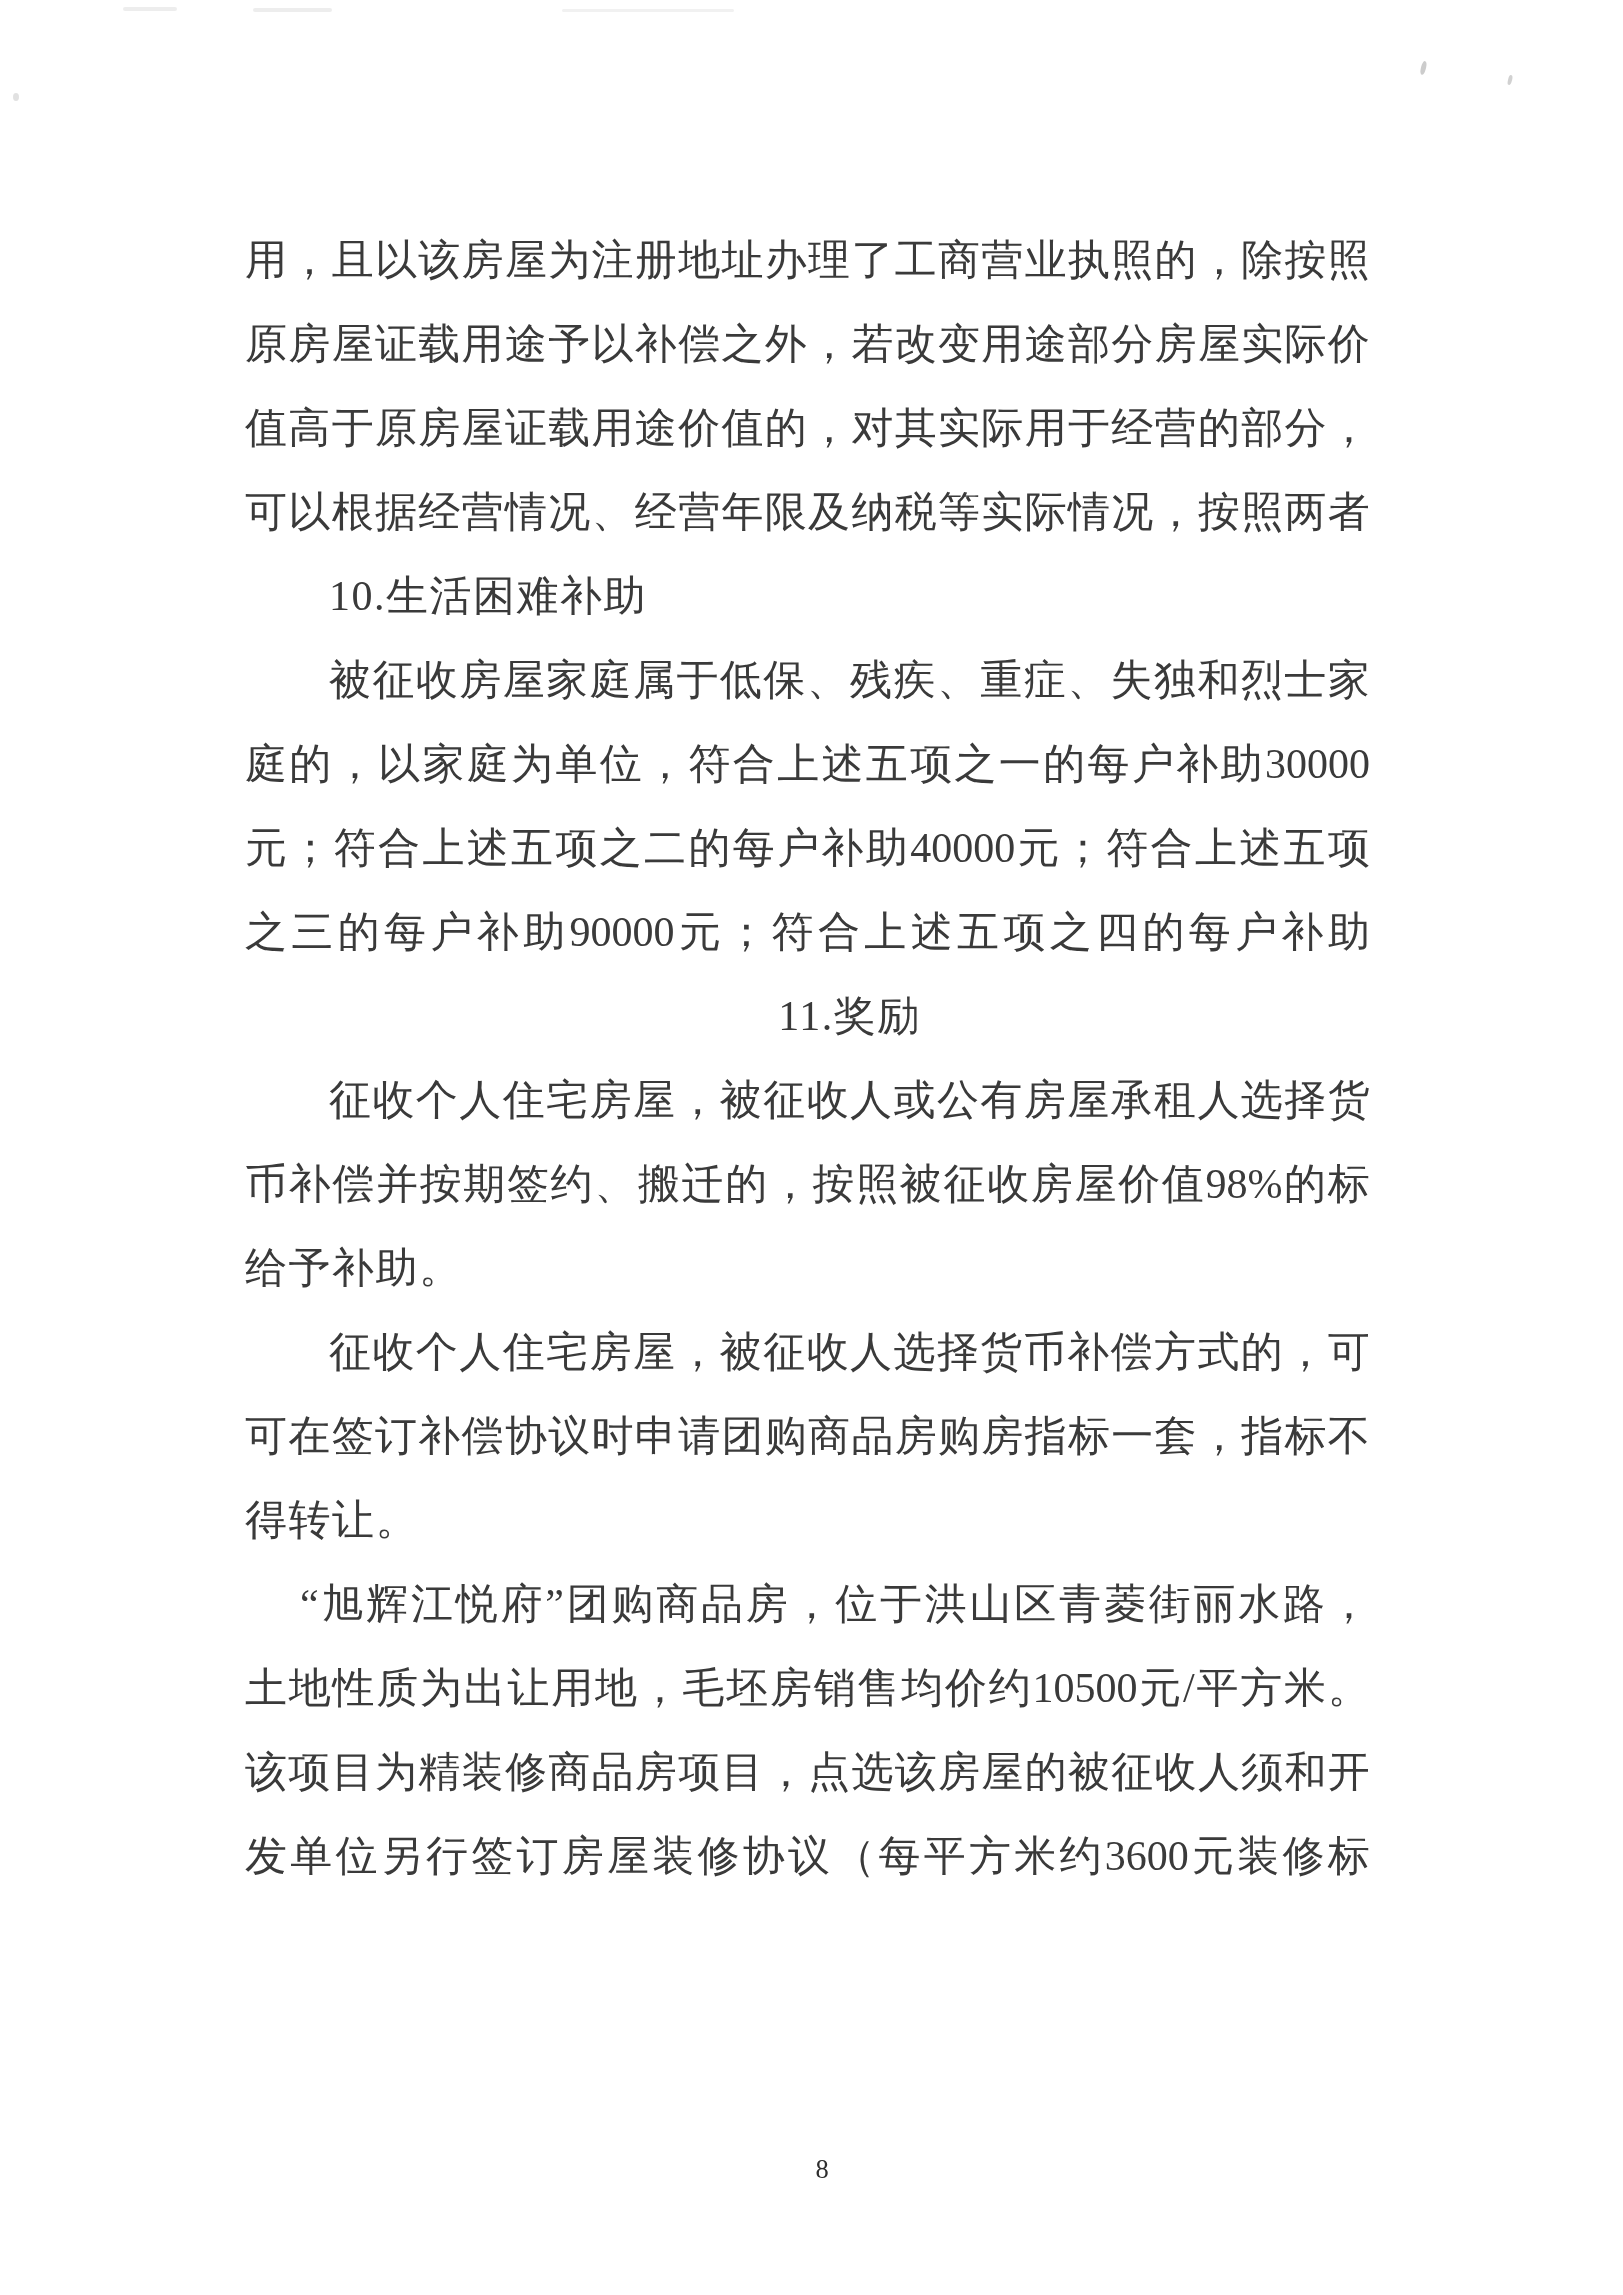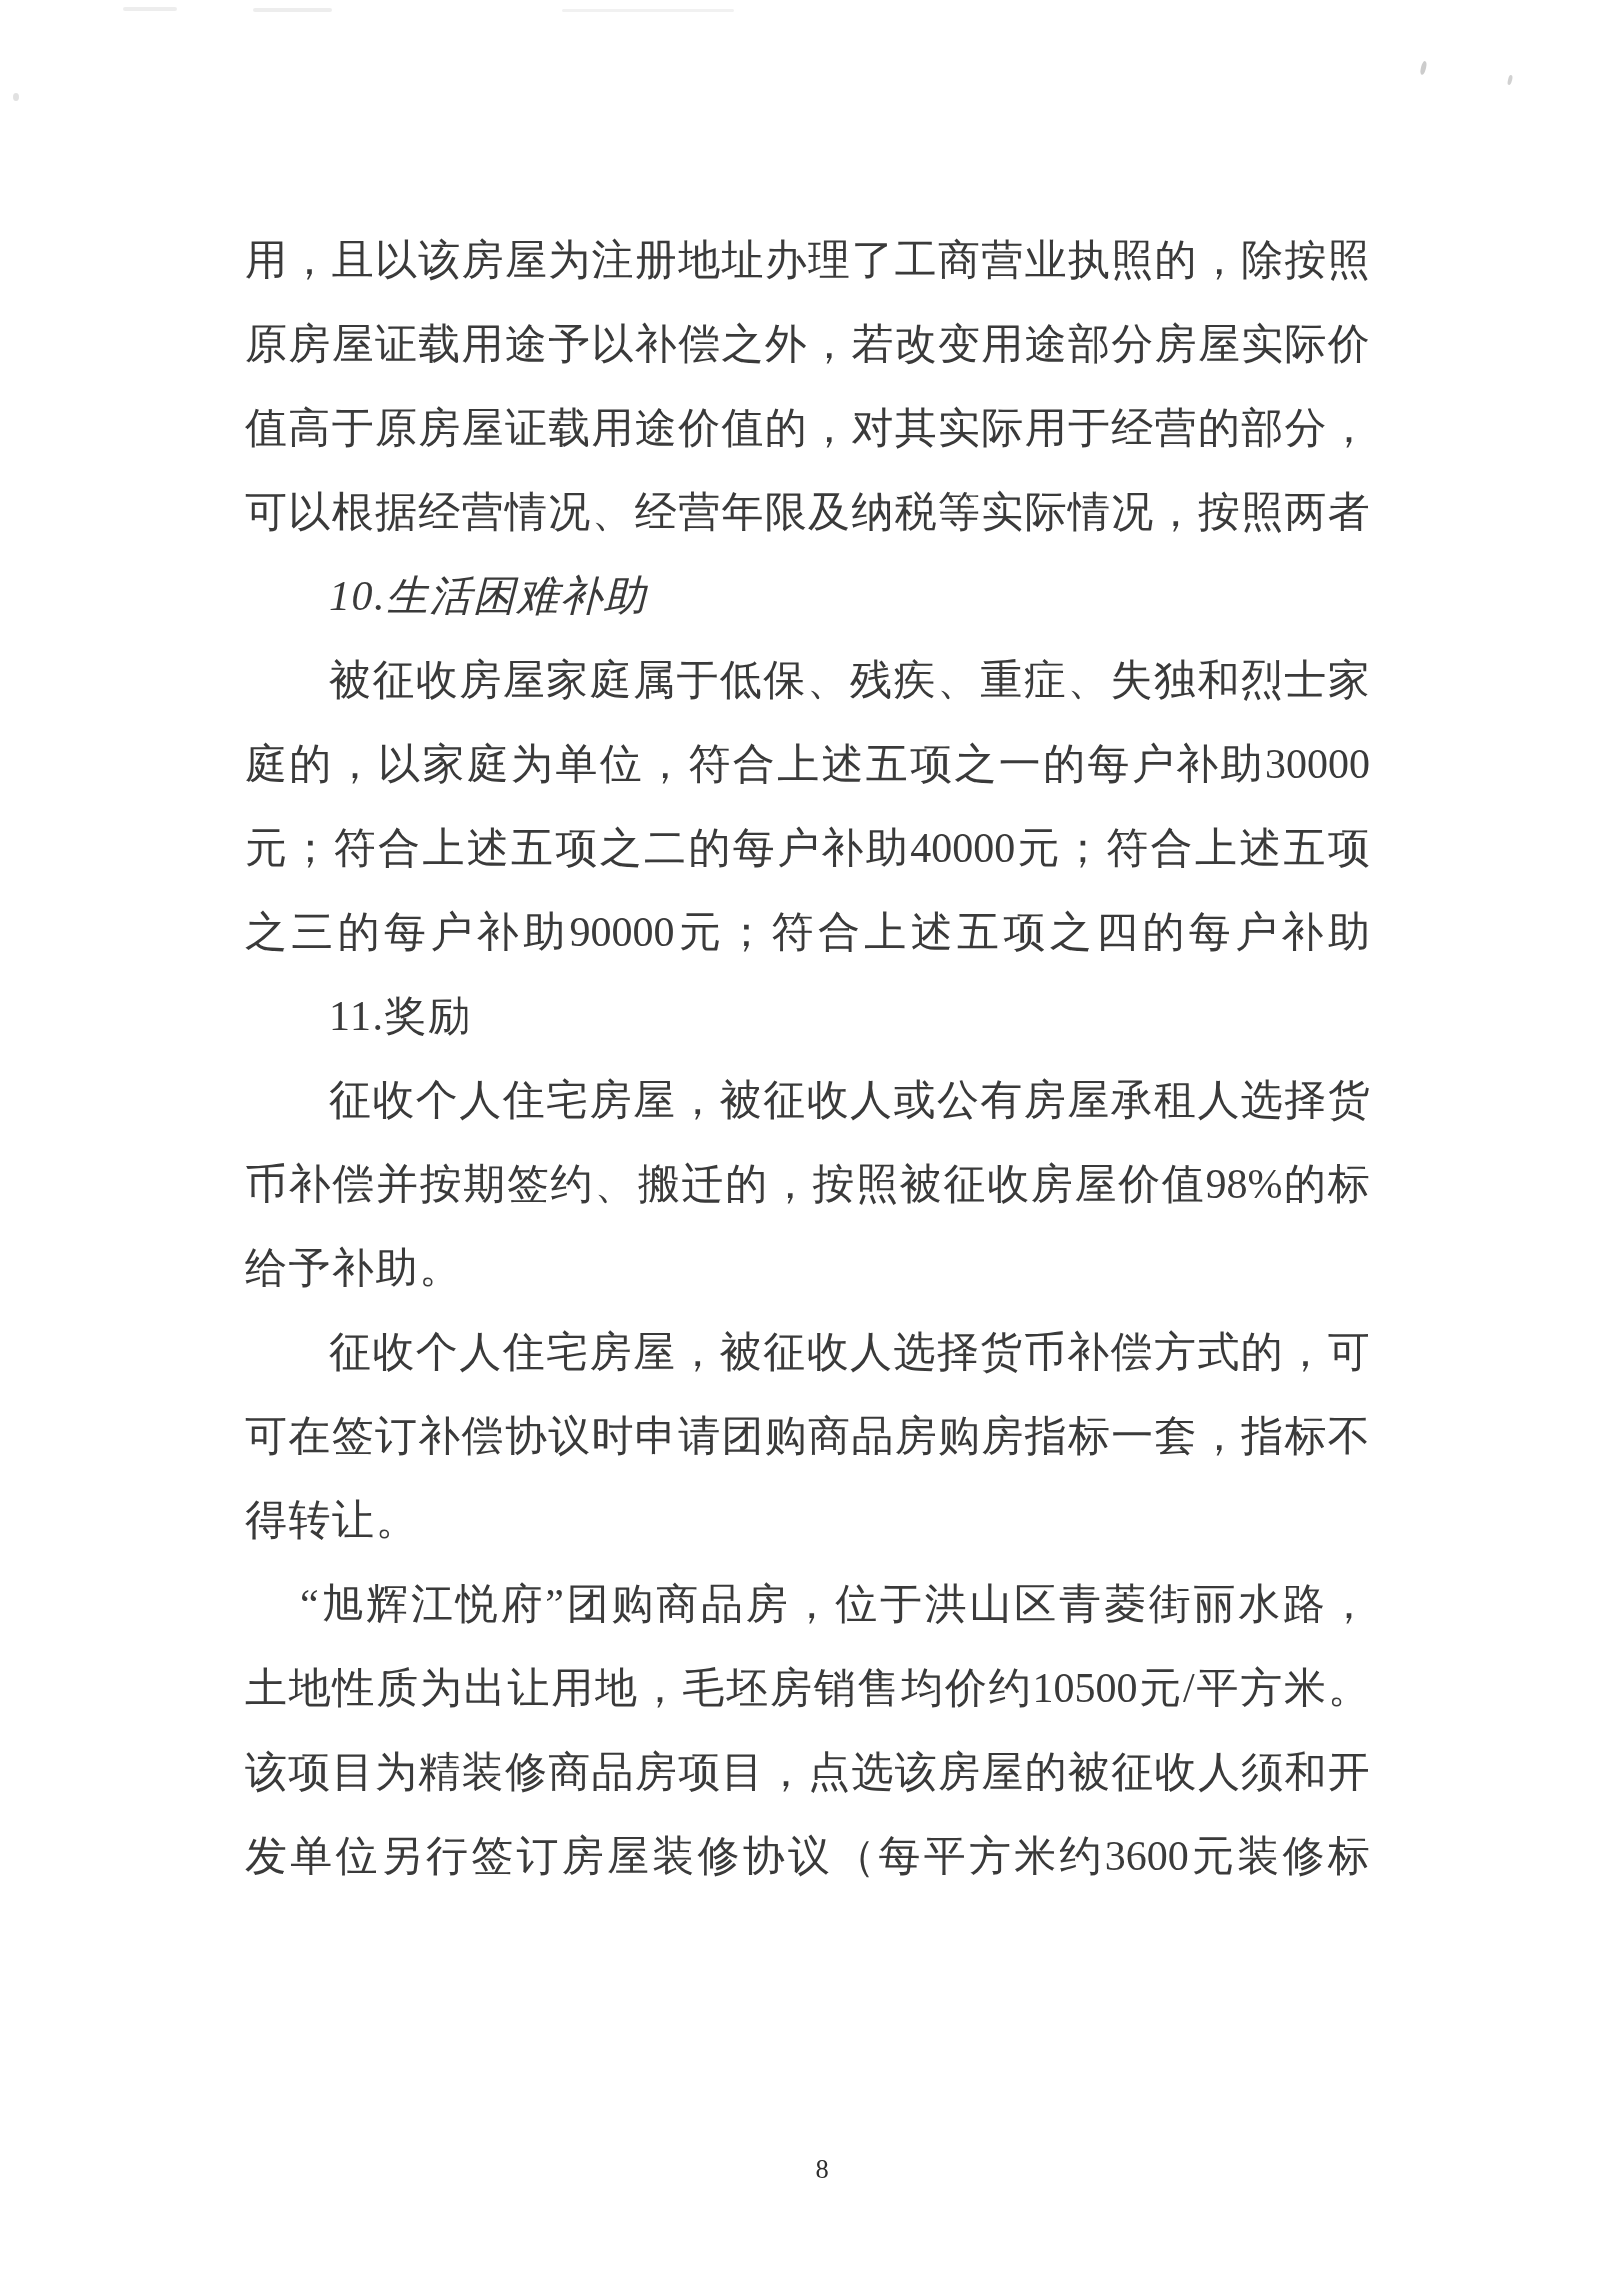--- a/index.html
+++ b/index.html
@@ -171,21 +171,21 @@
         <span>实</span>
         <span>际</span>
         <span>情</span>
         <span>况</span>
         <span>，</span>
         <span>按</span>
         <span>照</span>
         <span>两</span>
         <span>者</span>
       </div>
-      <div class="line plain" style="padding-left: 84px; font-style: italic;">10.生活困难补助</div>
+      <div class="line plain" style="padding-left: 84px;">10.生活困难补助</div>
       <div class="line justify" style="padding-left: 84px;">
         <span>被</span>
         <span>征</span>
         <span>收</span>
         <span>房</span>
         <span>屋</span>
         <span>家</span>
         <span>庭</span>
         <span>属</span>
         <span>于</span>
@@ -275,21 +275,21 @@
         <span>五</span>
         <span>项</span>
         <span>之</span>
         <span>四</span>
         <span>的</span>
         <span>每</span>
         <span>户</span>
         <span>补</span>
         <span>助</span>
       </div>
-      <div class="line plain" style="padding-left: 84px;">11.奖励</div>
+      <div class="line plain" style="padding-left: 84px; text-align: center;">11.奖励</div>
       <div class="line justify" style="padding-left: 84px;">
         <span>征</span>
         <span>收</span>
         <span>个</span>
         <span>人</span>
         <span>住</span>
         <span>宅</span>
         <span>房</span>
         <span>屋</span>
         <span>，</span>

